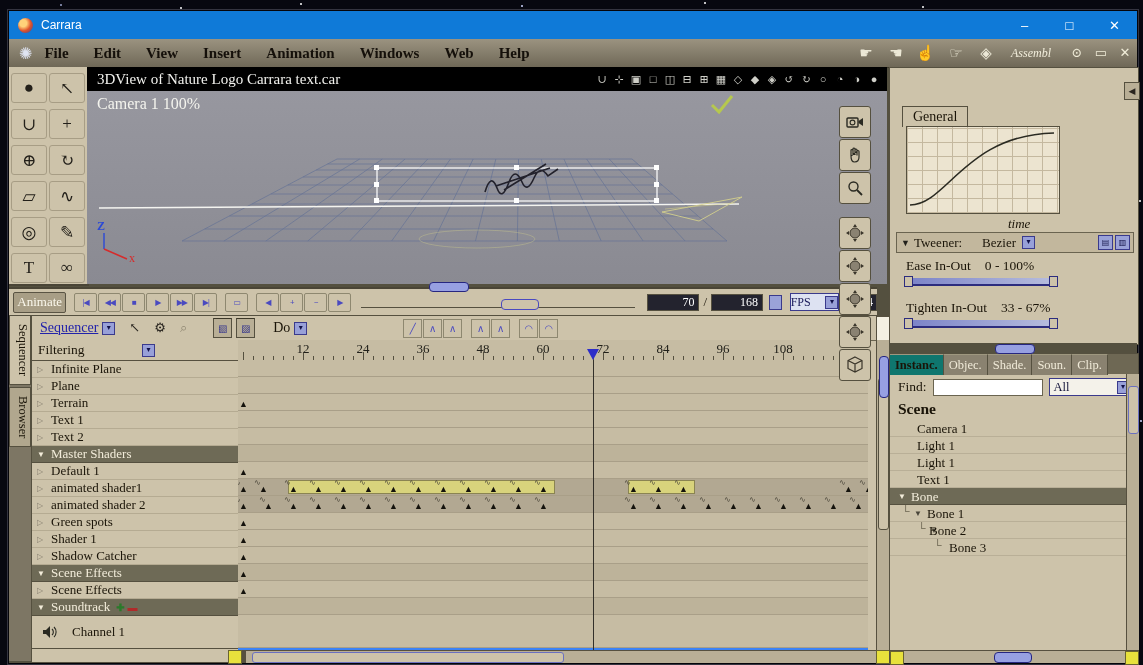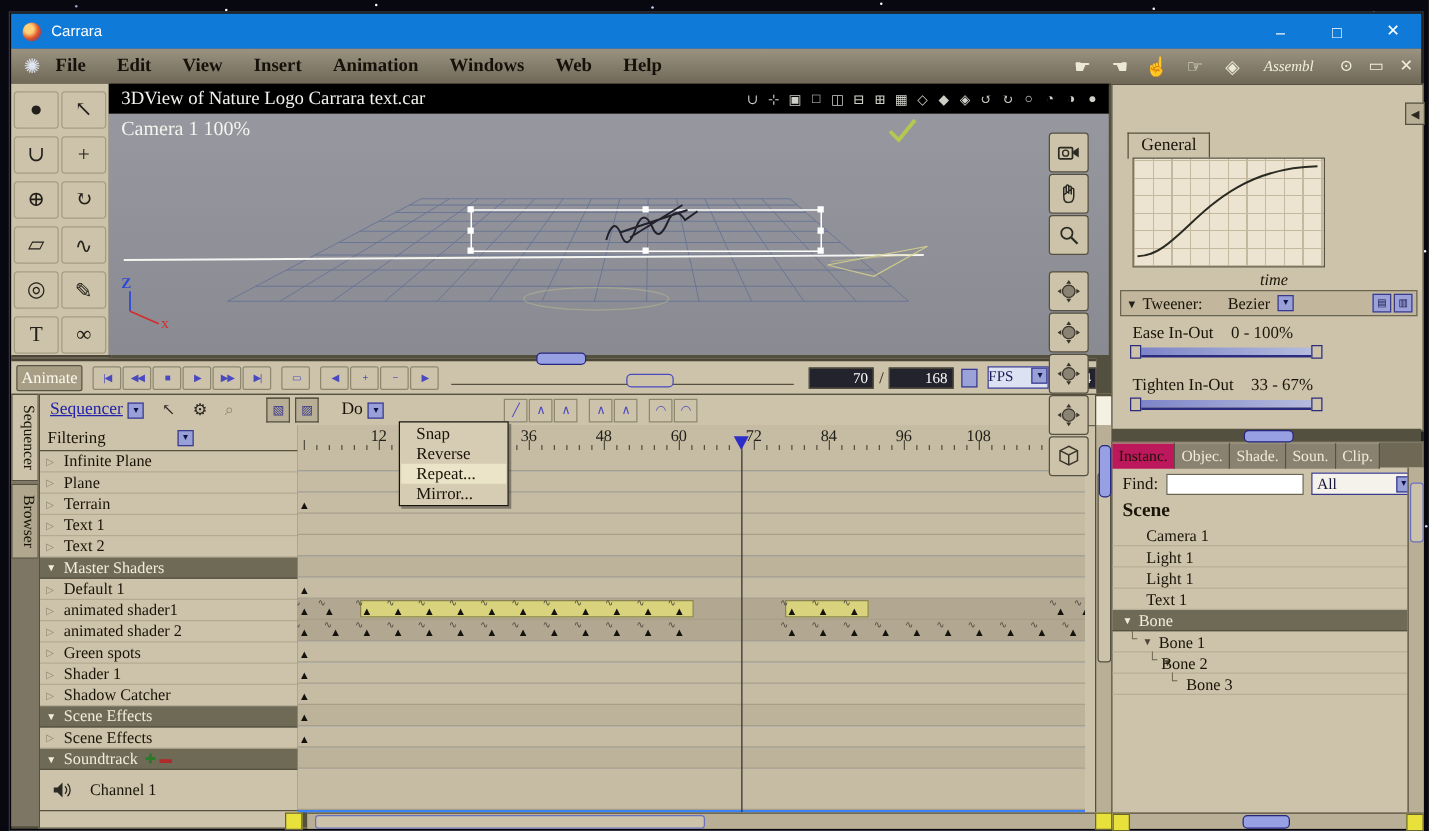--- a/index.html
+++ b/index.html
@@ -78,21 +78,21 @@
   #playback{display:flex;margin-left:8px;gap:1px;align-items:center}
   .pb-btn{min-width:17px;height:17px;padding:0 2px;background:#cdc3aa;border:1px solid #8e8870;border-radius:2px;
           color:#4a4ac0;font-size:8px;font-weight:bold;display:flex;align-items:center;justify-content:center;letter-spacing:-1px}
   .pb-gap{margin-left:7px}
   .tl-slider{position:relative;margin-left:10px;width:310px;height:10px;border-bottom:1.5px solid #55503f}
   .tl-thumb{position:absolute;left:140px;top:2px;width:36px;height:9px;background:#cdc3aa;border:1px solid #4a4ac0;border-radius:4px}
   .frame-field{margin-left:12px;width:52px;height:15px;background:#23232e;border:1px solid #55503f;color:#fff;
                font-size:12px;display:flex;align-items:center;justify-content:flex-end;padding-right:4px}
   .fslash{margin:0 4px;font-size:13px}
   .mini-blue{margin-left:6px;width:12px;height:13px;background:#9aa2d8;border:1px solid #3a3a8c}
-  .fps-dd{margin-left:8px;width:54px;height:16px;background:#dde2f2;border:1px solid #3a3a8c;display:flex;align-items:flex-start;font-size:12px;color:#1a1a5a}
+  .fps-dd{margin-left:8px;width:54px;height:16px;background:#dde2f2;border:1px solid #3a3a8c;display:flex;align-items:center;font-size:12px;color:#1a1a5a}
   .fps-dd .chev{margin-left:auto}
   .fps-chip{margin-left:6px;width:30px;height:15px;background:#23232e;border:1px solid #55503f;color:#fff;font-size:12px;
             display:flex;align-items:center;justify-content:flex-end;padding-right:3px}
   .chev{width:11px;height:11px;background:#98a0d8;border:1px solid #3a3a8c;color:#11114a;font-size:8px;line-height:10px;text-align:center;display:inline-block}
   
   .seq-tabs{position:absolute;left:0;top:304px;width:22px;height:346px;background:#7d7664}
   .v-tab{writing-mode:vertical-rl;width:20px;background:#cdc3aa;border:1px solid #55503f;color:#1a1408;
          font-size:12.5px;padding:8px 0;text-align:center;margin-bottom:2px}
   .v-tab.inactive{background:#b1a78e}
   .seq-panel{position:absolute;left:22px;top:304px;width:856px;height:346px;background:#cdc3aa;border:1px solid #55503f}
@@ -143,21 +143,21 @@
   
   .ctx-menu{position:absolute;left:310px;top:326px;width:84px;background:#d6ccb4;border:1px solid #16140e;
             box-shadow:2px 2px 0 rgba(0,0,0,.35);z-index:50;padding:1px}
   .ctx-item{height:16px;font-size:13.5px;padding-left:12px;display:flex;align-items:center}
   .ctx-item.hot{background:#ece4c8}
   
   .inst-panel{position:absolute;left:880px;top:342px;width:248px;height:308px;background:#cdc3aa;border:1px solid #55503f}
   #inst-tabs{position:absolute;left:0;top:0;width:100%;height:20px;display:flex;background:#6e6854}
   .inst-tab{height:20px;padding:0 5px;font-size:12.5px;display:flex;align-items:center;background:#8a8270;color:#f0ead8;
             border-right:1px solid #55503f;border-top:1px solid #9e977f}
-  .inst-tab.active{background:#be185d;color:#1a1408;font-weight:normal}
+  .inst-tab.active{background:#0f766e;color:#1a1408;font-weight:bold}
   .find-row{position:absolute;left:0;top:22px;width:100%;height:22px;display:flex;align-items:center}
   .find-lab{margin-left:8px;font-size:13.5px}
   .find-input{margin-left:6px;width:104px;height:15px;background:#fff;border:1px solid #6a6450;font-family:inherit;font-size:12px;padding:0 2px}
   .all-dd{margin-left:6px;width:76px;height:16px;background:#f4f2ea;border:1px solid #3a3a8c;display:flex;align-items:center;
           font-size:12.5px;color:#14143a;padding-left:4px}
   .all-dd .chev{margin-left:auto}
   .scene-hdr{position:absolute;left:8px;top:46px;font-size:15.5px;font-weight:bold}
   #scene-rows{position:absolute;left:0;top:66px;width:236px}
   .sc-row{position:relative;height:16px;border-bottom:1px solid #b9af97;font-size:13px}
   .sc-row .sc-lab{position:absolute;top:1px;white-space:nowrap}
@@ -754,26 +754,20 @@
     <div class="vscroll">
         <div class="vthumb"></div>
       </div>
     <div class="corner-chip" style="left:196px;top:334px"></div>
     <div class="hscroll">
         <div class="hthumb"></div>
       </div>
     <div class="corner-chip" style="left:844px;top:334px"></div>
   </div>
 
-  <div class="ctx-menu" id="ctx-menu">
-      <div class="ctx-item">Snap</div>
-      <div class="ctx-item">Reverse</div>
-      <div class="ctx-item hot">Repeat...</div>
-      <div class="ctx-item">Mirror...</div>
-    </div>
 
   <div class="inst-panel">
     <div id="inst-tabs">
         <div class="inst-tab active">Instanc.</div>
         <div class="inst-tab">Objec.</div>
         <div class="inst-tab">Shade.</div>
         <div class="inst-tab">Soun.</div>
         <div class="inst-tab">Clip.</div>
       </div>
     <div class="find-row">

